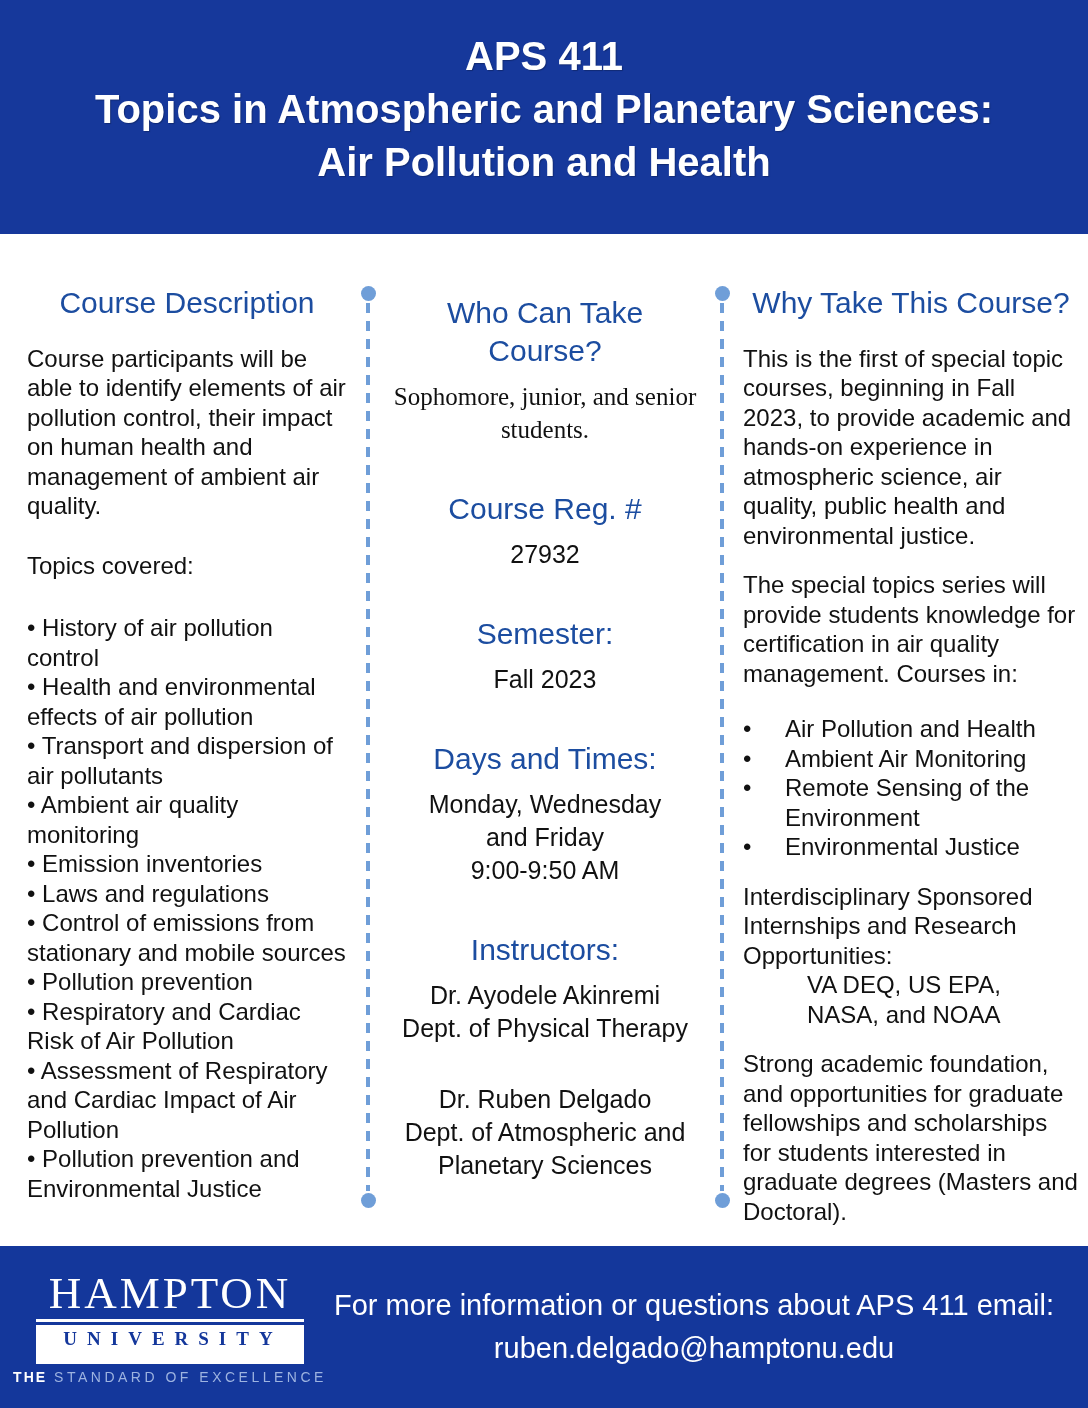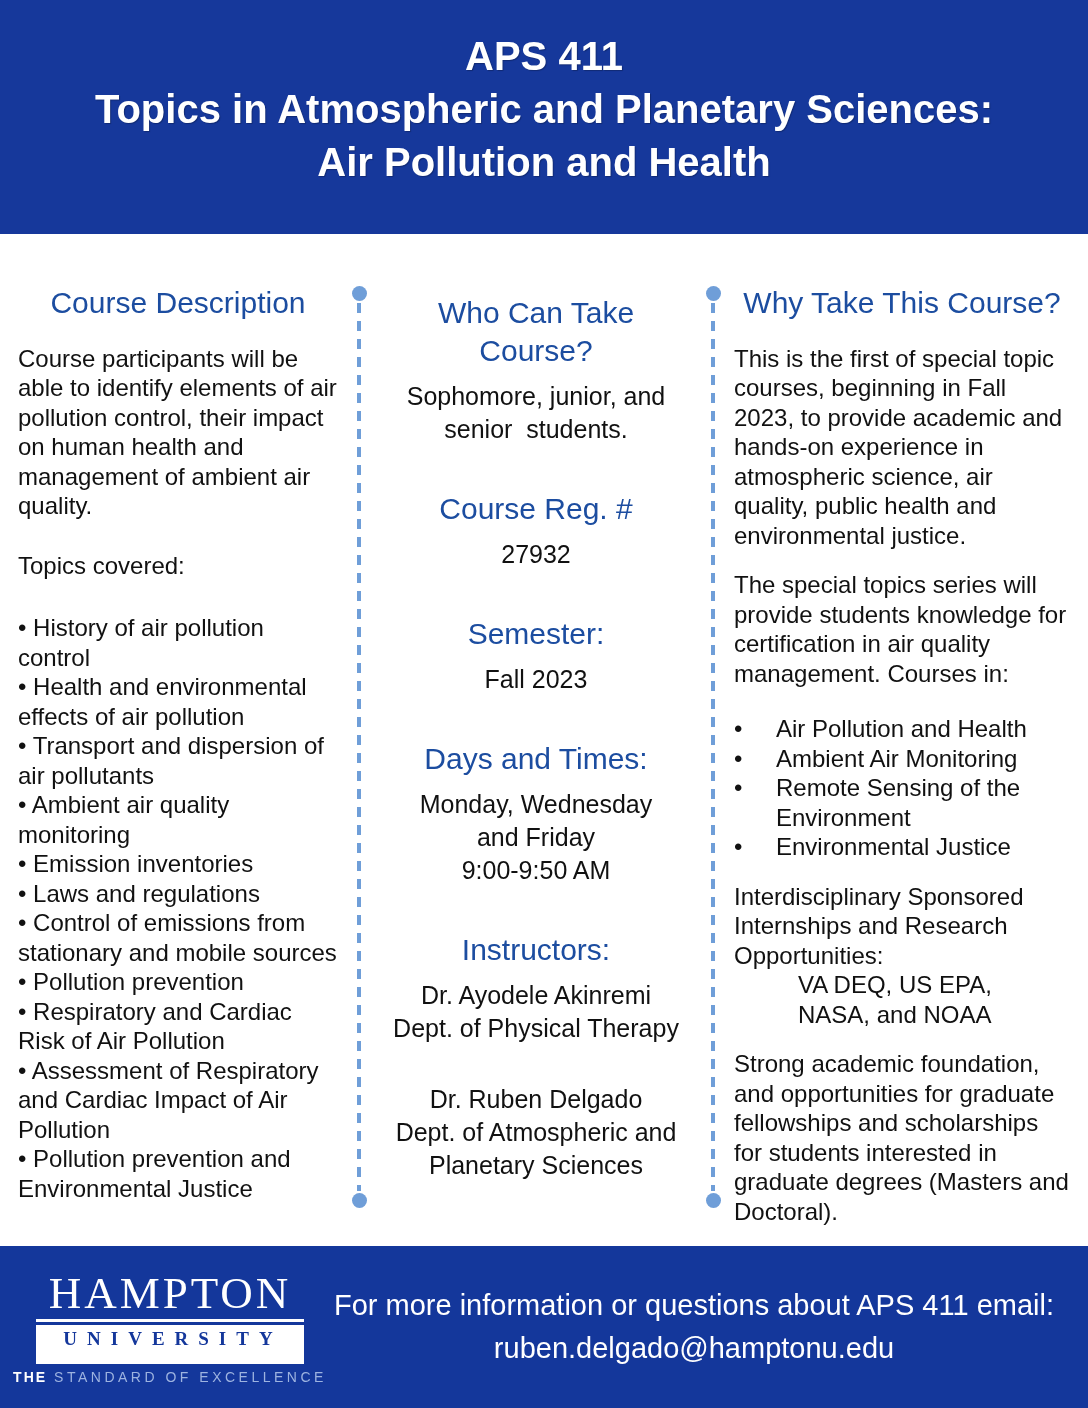--- a/index.html
+++ b/index.html
@@ -27,21 +27,22 @@
     font-size: 40px;
     font-weight: bold;
     line-height: 53px;
     text-shadow: 1px 1px 1px rgba(0,0,0,0.25);
   }
 
   
   .content {
     height: 1012px;
     display: flex;
-    padding: 50px 12px 38px 18px;
+    padding: 50px 12px 38px 30px;
+    justify-content: center;
   }
   .col { color: #111111; }
   .col h2 {
     font-family: "Liberation Sans", sans-serif;
     font-weight: normal;
     font-size: 30px;
     line-height: 38px;
     color: #1C4DA0;
     text-align: center;
     margin-bottom: 22px;
@@ -74,21 +75,21 @@
     margin: 2px 0;
     background: repeating-linear-gradient(to bottom, #6F9ED8 0 10px, transparent 10px 18px);
   }
 
   
   .col2 { width: 312px; flex: 0 0 312px; text-align: center; }
   .col2 h2 { margin-bottom: 10px; }
   .col2 .first-heading { margin-top: 10px; }
   .col2 .section { margin-top: 44px; }
   .col2 .body-text { font-size: 25px; line-height: 33px; }
-  .col2 .audience { white-space: pre-wrap; }
+  .col2 .audience { white-space: pre-wrap; font-family: Liberation Serif, serif; }
   .col2 .instructor2 { margin-top: 38px; }
 
   
   .col3 { width: 336px; flex: 0 0 336px; }
   .col3 h2 { }
   .col3 .block { margin-top: 20px; }
   .col3 .block.first { margin-top: 0; }
   .b3-list { margin-top: 26px; }
   .b3-item { display: flex; font-size: 24px; line-height: 29.5px; }
   .b3-dot { flex: 0 0 42px; }

